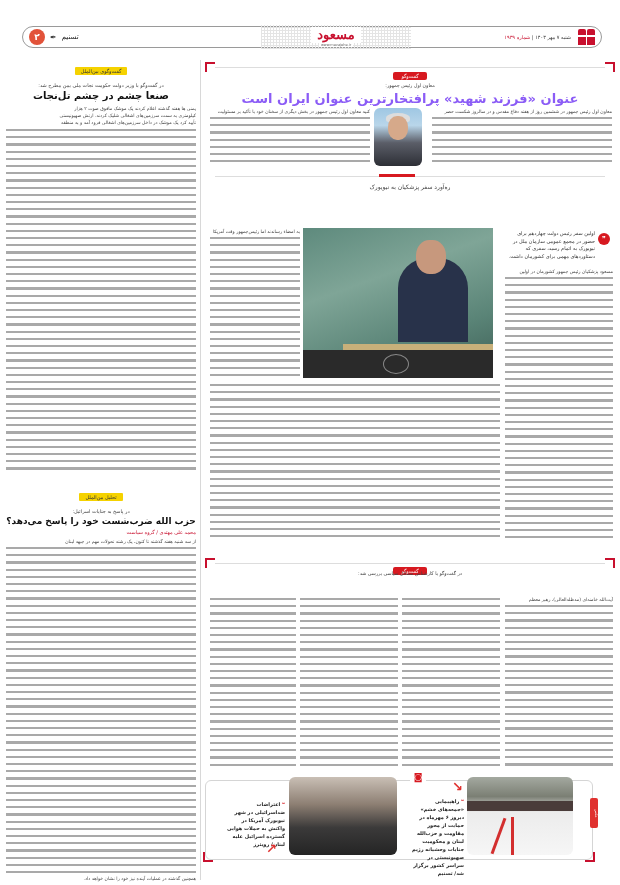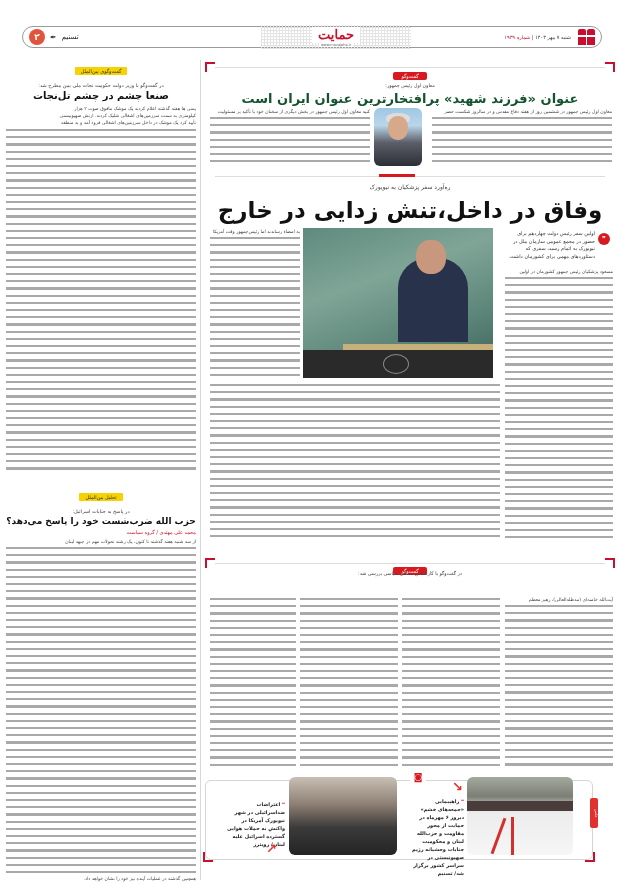--- a/index.html
+++ b/index.html
@@ -43,21 +43,21 @@
   .body-text { font-size: 4.6px; line-height: 7.2px; color: #444; text-align: justify; }
   .body-text .line { display: block; height: 7.2px; overflow: hidden; }
   .filler { background: repeating-linear-gradient(180deg, transparent 0 2px, #a9a9a9 2px 4.2px, transparent 4.2px 7.2px); }
   .author { font-size: 5px; color: #c8102e; margin: 3px 0; }
 
   
   .corner { position: absolute; width: 10px; height: 10px; border-color: #c8102e; border-style: solid; }
   .red-tag { display: inline-block; background: #d71920; color: #fff; font-size: 5px; padding: 1px 8px; border-radius: 2px; }
   .thin-rule { height: 1px; background: #ddd; position: absolute; }
   .top-kicker { text-align: center; font-size: 4.8px; color: #444; }
-  .top-title { text-align: center; font-weight: bold; font-size: 13px; color: #14532d; margin-top: 1px; }
+  .top-title { text-align: center; font-weight: bold; font-size: 13px; color: #8b5cf6; margin-top: 1px; }
   .photo-portrait { position: absolute; width: 48px; height: 58px; border-radius: 6px; background: linear-gradient(180deg, #9fc7e3 0%, #b9d6ea 30%, #5b5e68 60%, #2d2f36 100%); overflow: hidden; }
   .photo-portrait .face { position: absolute; left: 14px; top: 8px; width: 20px; height: 24px; border-radius: 45%; background: #d6a98a; }
   .photo-portrait .hair { position: absolute; left: 12px; top: 5px; width: 24px; height: 10px; border-radius: 50% 50% 30% 30%; background: #ddd; }
 
   
   .main-kicker { position: absolute; left: 200px; top: 183px; width: 420px; text-align: center; font-size: 6px; color: #444; }
   .main-title { position: absolute; left: 200px; top: 195px; width: 420px; text-align: center; font-weight: bold; font-size: 23px; color: #111; line-height: 30px; }
   .main-photo { position: absolute; left: 303px; top: 228px; width: 190px; height: 150px; background: linear-gradient(160deg, #5e8a7d 0%, #7fa597 35%, #5a8477 70%, #3d5e55 100%); overflow: hidden; }
   .main-photo .podium { position: absolute; left: 0; bottom: 0; width: 190px; height: 28px; background: #2a2a2a; }
   .main-photo .desk { position: absolute; left: 40px; bottom: 28px; width: 150px; height: 6px; background: #c8b07a; }
@@ -91,21 +91,21 @@
       <div class="logo-icon">
           <span></span>
           <span></span>
         </div>
       <div class="date-line">
         <span>شنبه ۷ مهر ۱۴۰۳</span> |
         <span class="issue">شماره ۱۹۳۹</span>
       </div>
     </div>
     <div class="hdr-center">
-      <div class="masthead">حمایت</div>
+      <div class="masthead">مسعود</div>
       <div class="site-url">www.mavajehe.ir</div>
     </div>
     <div class="hdr-left">
       <span class="section-name">تسنیم</span>
       <span class="pen-icon">✒</span>
       <span class="page-num">۲</span>
     </div>
   </div>
 
   <div class="col-divider"></div>
@@ -151,21 +151,20 @@
       <div class="face"></div>
   </div>
   <div class="body-text" style="position:absolute; left:210px; top:108px; width:160px;">
     <span class="line">کنیه معاون اول رئیس جمهور در بخش دیگری از سخنان خود با تأکید بر مسئولیت</span>
     <div class="filler" style="height:50px;"></div>
   </div>
   <div class="thin-rule" style="left:215px; top:176px; width:390px;"></div>
   <div style="position:absolute; left:379px; top:174px; width:36px; height:3px; background:#d71920;"></div>
 
   <div class="main-kicker">ره‌آورد سفر پزشکیان به نیویورک</div>
-  <div class="main-title">وفاق در داخل،تنش زدایی در خارج</div>
 
   <div class="lead-icon" style="left:598px; top:233px;">❞</div>
   <div class="lead-text" style="left:505px; top:230px; width:90px;">اولین سفر رئیس دولت چهاردهم برای حضور در مجمع عمومی سازمان ملل در نیویورک به اتمام رسید، سفری که دستاوردهای مهمی برای کشورمان داشت.</div>
 
   <div class="body-text" style="position:absolute; left:505px; top:268px; width:108px;">
     <span class="line">مسعود پزشکیان رئیس جمهور کشورمان در اولین</span>
     <div class="filler" style="height:265px;"></div>
   </div>
 
   <div class="main-photo">

